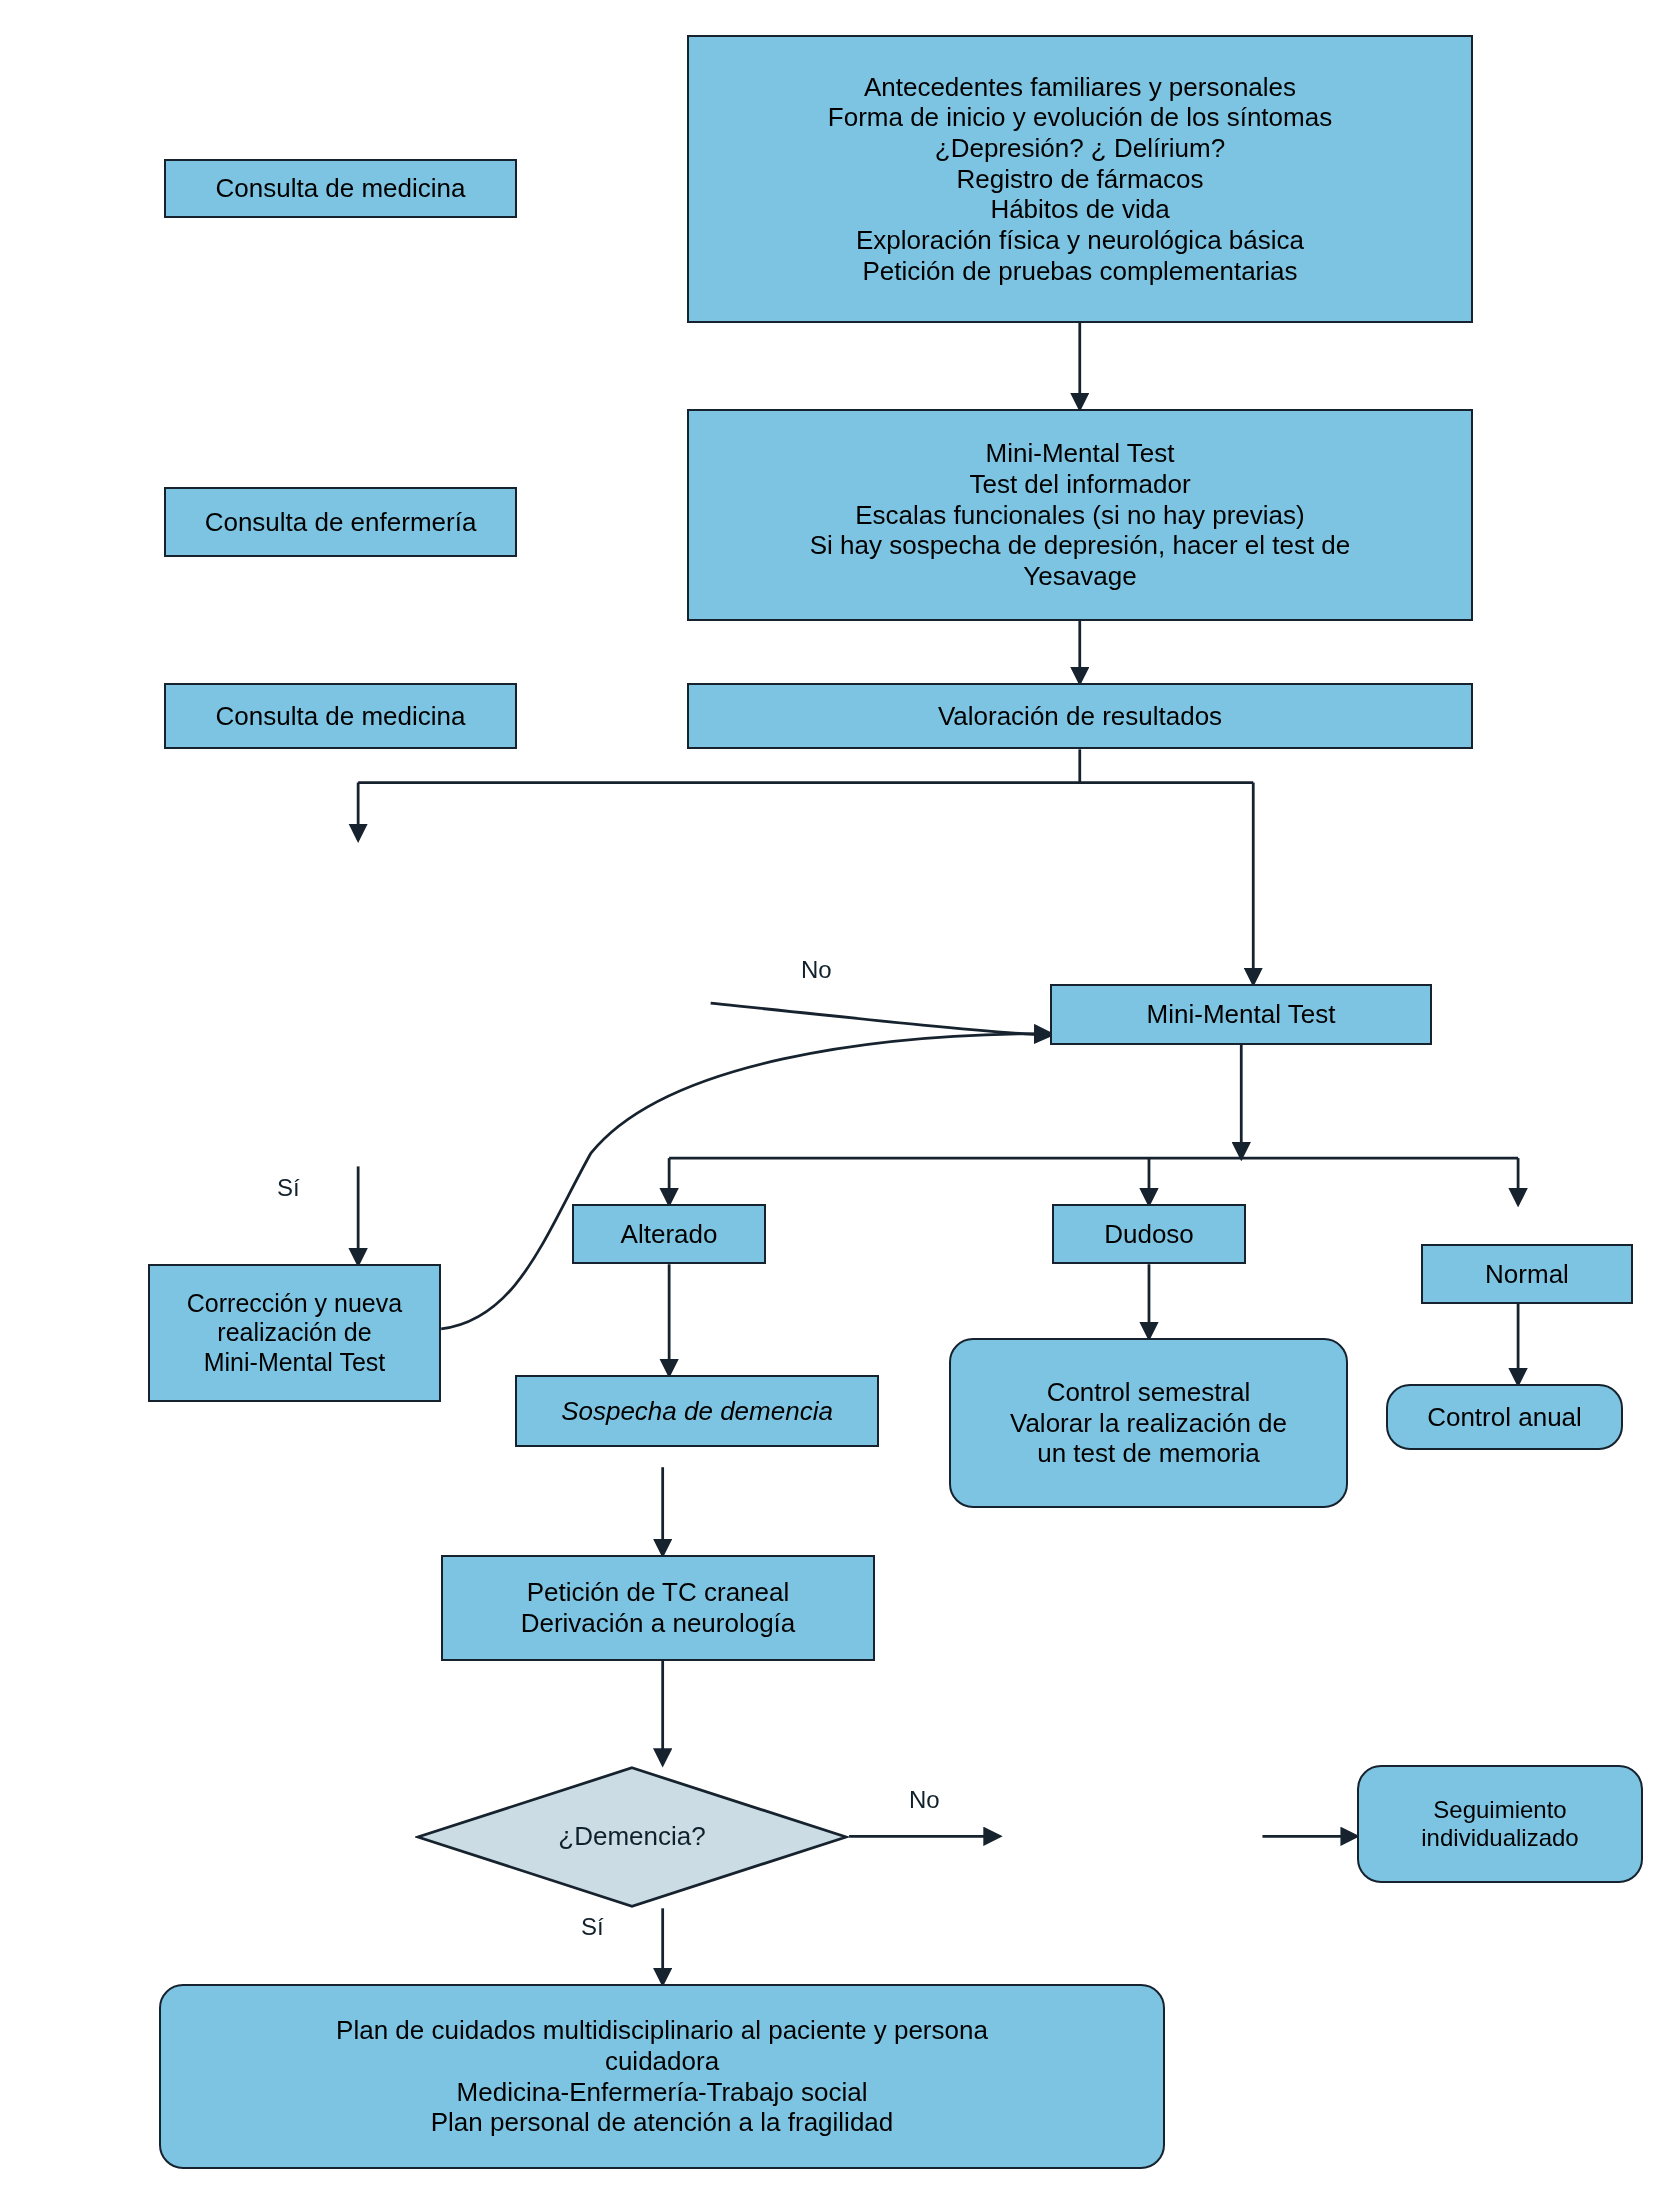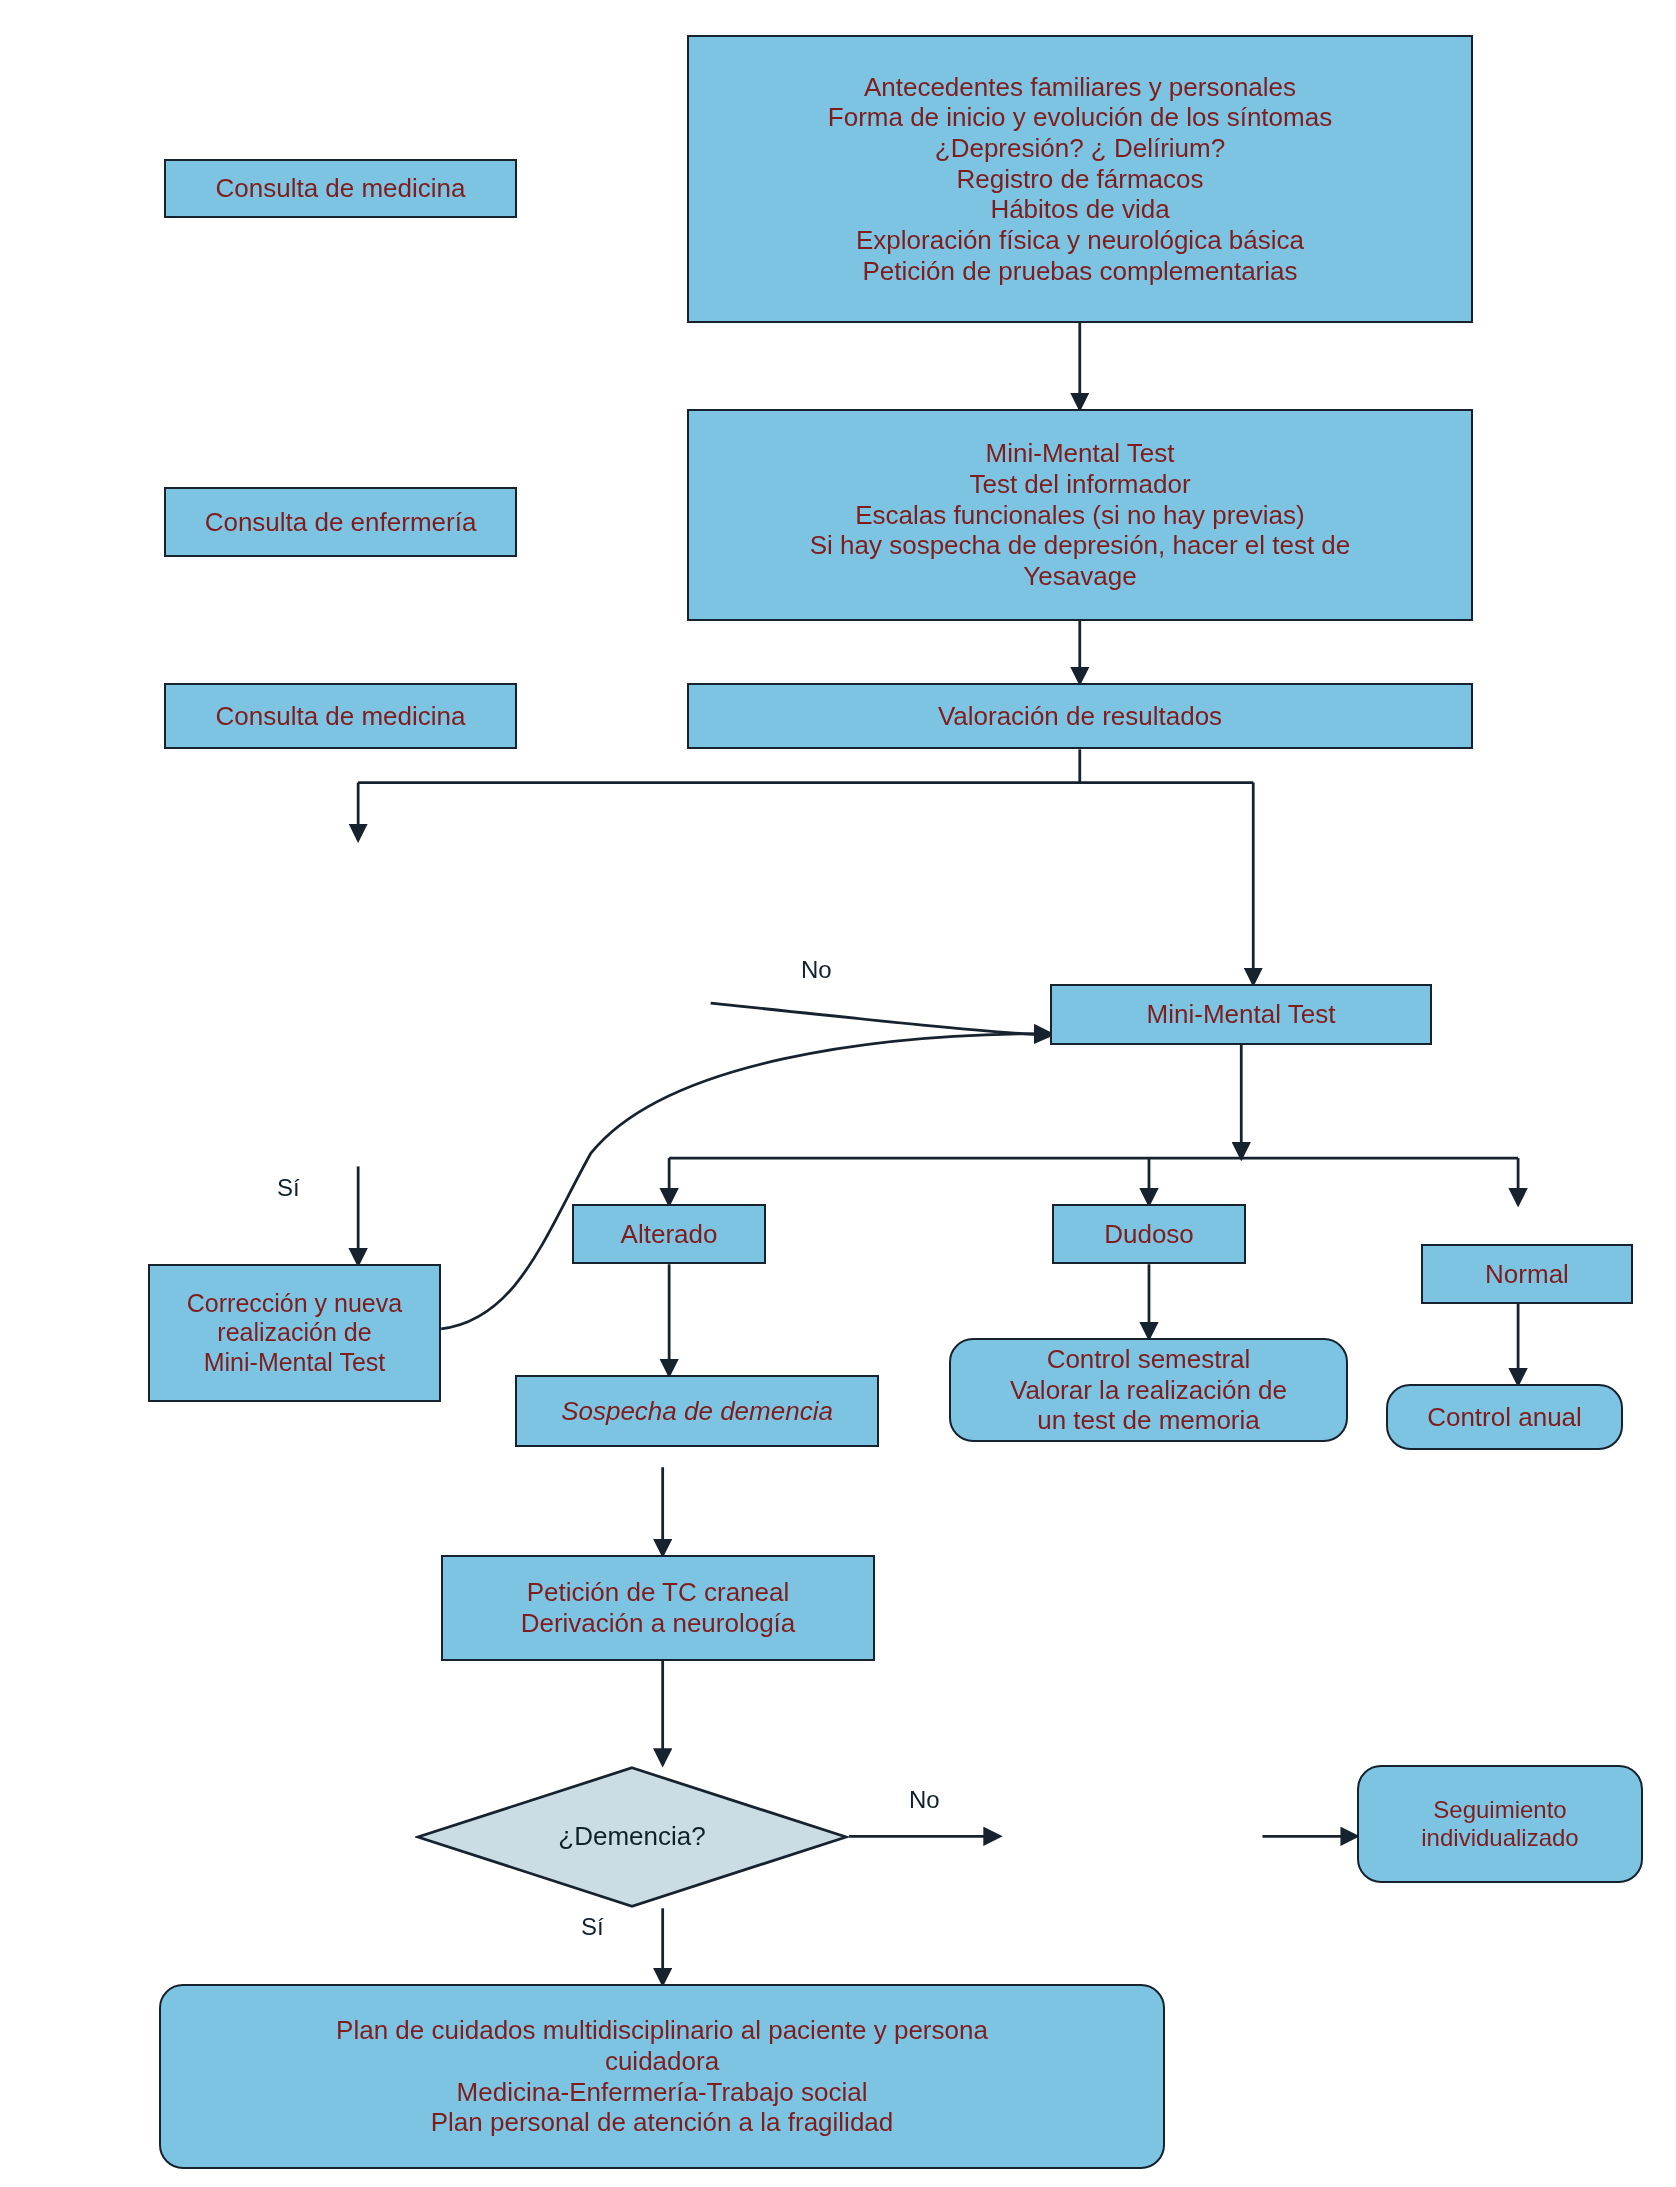--- a/index.html
+++ b/index.html
@@ -25,21 +25,21 @@
     height: 2187px;
     pointer-events: none;
   }
   .node {
     position: absolute;
     box-sizing: border-box;
     display: flex;
     align-items: center;
     justify-content: center;
     text-align: center;
-    color: #7f1d1d;
+    color: #000000;
     background: #7cc4e2;
     border: 2.8px solid #16222e;
     line-height: 1.18;
     z-index: 2;
   }
   .node.rounded {
     border-radius: 24px;
   }
   .node .txt {
     display: block;
@@ -187,21 +187,21 @@
   </div>
 
   <div class="node f28" style="left:1052px; top:1204px; width:194px; height:60px;">
     <span class="txt">Dudoso</span>
   </div>
 
   <div class="node f28" style="left:1421px; top:1204px; width:212px; height:60px;margin-top:40px;">
     <span class="txt">Normal</span>
   </div>
 
-  <div class="node rounded f28" style="left:949px; top:1338px; width:399px; height:104px;">
+  <div class="node rounded f28" style="left:949px; top:1338px; width:399px; height:170px;">
     <span class="txt">Control semestral
 Valorar la realización de
 un test de memoria</span>
   </div>
 
   <div class="node rounded f28" style="left:1386px; top:1384px; width:237px; height:66px;">
     <span class="txt">Control anual</span>
   </div>
 
   <div class="node f28" style="left:515px; top:1375px; width:364px; height:72px;font-style:italic;">

